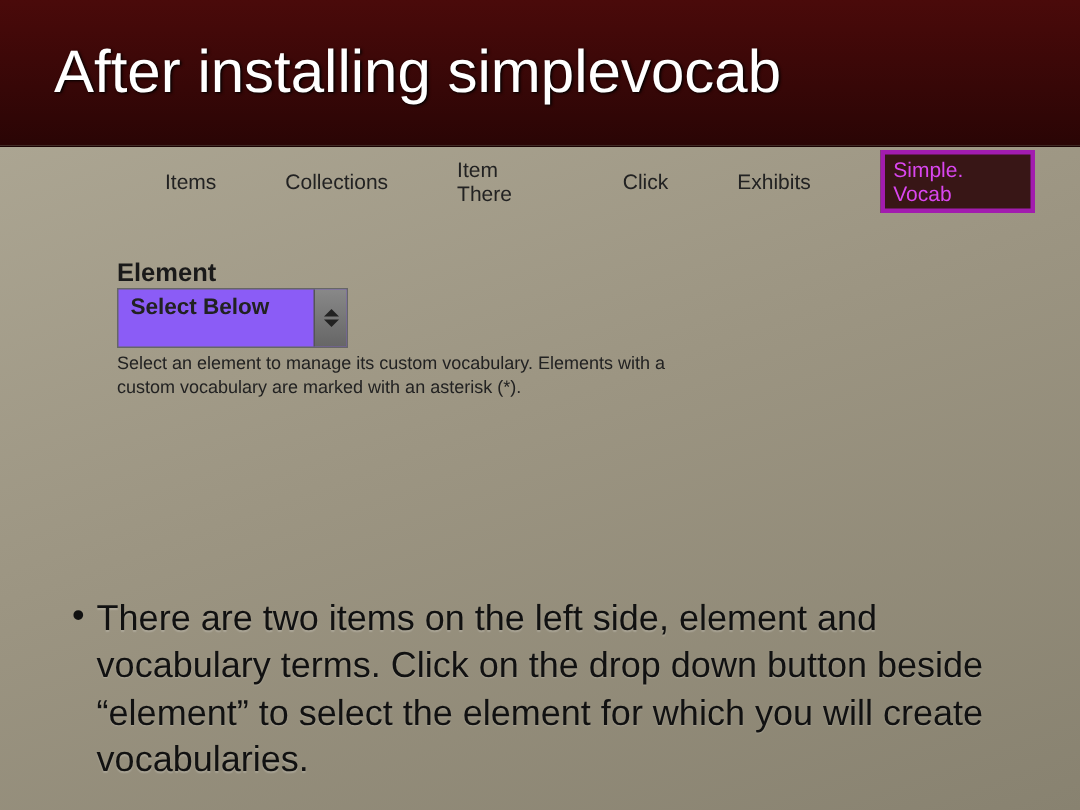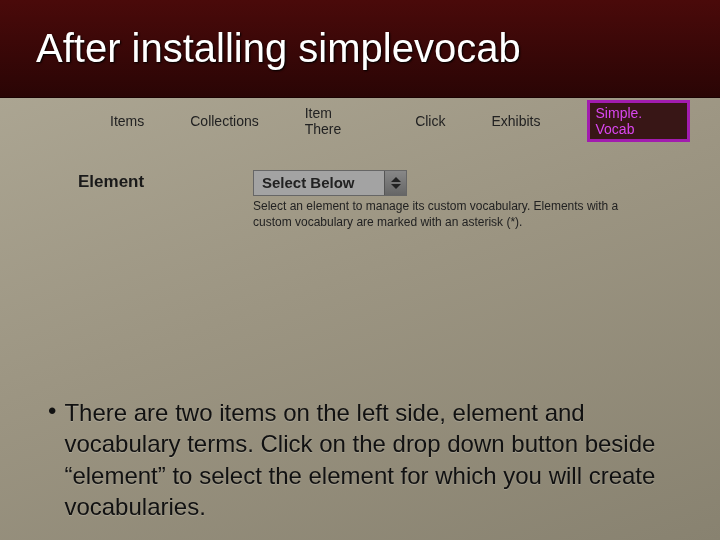--- a/index.html
+++ b/index.html
@@ -44,36 +44,37 @@
   .nav-item { cursor: default; }
   .nav-item.active {
     background: #381616;
     color: #d946ef;
     padding: 2px 6px;
     border: 3px solid #a21caf;
   }
   .form-row {
     display: flex;
     margin-bottom: 4px;
+    flex-direction: column;
   }
   .form-label {
     width: 175px;
     font-size: 17px;
     font-weight: bold;
     color: #1a1a1a;
     line-height: 1.2;
     padding-top: 2px;
   }
   .form-control { flex: 1; }
   .select-wrap {
     display: inline-flex;
     align-items: stretch;
     border: 1px solid #666;
-    background: #a3a3a3;
-    height: 26px;
+    background: #8b5cf6;
+    height: 40px;
   }
   .select-text {
     padding: 3px 8px;
     font-size: 15px;
     font-weight: bold;
     color: #222;
     min-width: 130px;
   }
   .select-btn {
     width: 22px;

